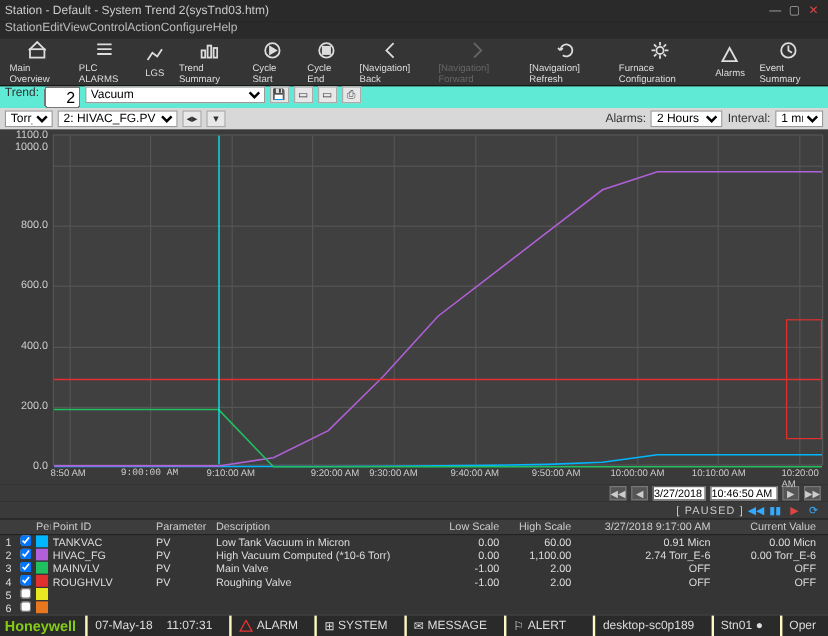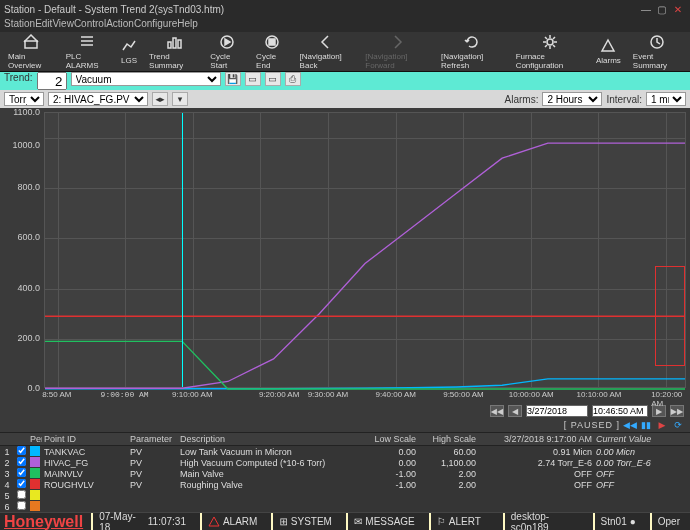--- a/index.html
+++ b/index.html
@@ -31,44 +31,44 @@
 .chartwrap { position:relative; height:296px; background:#3a3a3a; }
 .yaxis { position:absolute; left:0; top:0; width:44px; height:280px; }
 .ylab { position:absolute; right:4px; transform:translateY(-50%); font-size:9px; color:#ccc; }
 .plot { position:absolute; left:44px; top:4px; right:4px; height:276px; background:#404040; border:1px solid #555; }
 .gridh { position:absolute; left:0; right:0; height:1px; background:#555; }
 .gridv { position:absolute; top:0; bottom:0; width:1px; background:#555; }
 .xaxis { position:absolute; left:44px; right:4px; bottom:0; height:14px; display:flex; }
 .xlab { position:absolute; font-size:8px; color:#ccc; transform:translateX(-50%); }
 .chartctrl { height:14px; background:#3a3a3a; display:flex; align-items:center; justify-content:flex-end; padding:0 6px; gap:4px; font-size:9px; }
 .chartctrl input { font-size:9px; height:12px; width:56px; background:#fff; border:1px solid #666; }
-.chartctrl .date { width:62px; }
+.chartctrl .date { width:44px; }
 .chartctrl .skipbtn { width:14px; height:12px; background:#555; border:1px solid #777; cursor:pointer; display:flex; align-items:center; justify-content:center; font-size:8px; }
 .paused { height:14px; background:#3a3a3a; display:flex; align-items:center; justify-content:flex-end; padding:0 6px; gap:4px; font-size:9px; }
 .paused .pstat { color:#ccc; letter-spacing:1px; }
 .paused .pbtn { width:12px; height:12px; display:flex; align-items:center; justify-content:center; cursor:pointer; }
 .table { background:#353535; }
 .thead { display:flex; height:14px; background:#3d3d3d; align-items:center; font-size:9px; color:#ccc; border-top:1px solid #222; border-bottom:1px solid #222; }
 .trow { display:flex; height:11px; align-items:center; font-size:9px; color:#ddd; }
 .tc { overflow:hidden; white-space:nowrap; padding:0 2px; }
 .c-idx { width:14px; text-align:center; }
 .c-chk { width:14px; text-align:center; }
 .c-chk input { width:9px; height:9px; }
 .c-clr { width:14px; }
 .c-clr .sw { width:10px; height:10px; display:inline-block; }
 .c-pid { width:86px; }
 .c-par { width:50px; }
 .c-desc { width:180px; }
 .c-low { width:60px; text-align:right; }
 .c-high { width:60px; text-align:right; }
 .c-ts { width:116px; text-align:right; }
-.c-cur { flex:1; padding-right:24px;font-style:italic; }
+.c-cur { flex:1; text-align:right; padding-right:10px; }
 .table .extra { height:20px; }
 .statusbar { position:absolute; bottom:0; left:0; right:0; height:18px; background:#2a2a2a; display:flex; align-items:center; font-size:10px; color:#ddd; padding:0 4px; gap:8px; border-top:1px solid #444; }
-.statusbar .brand { font-weight:bold; font-size:16px; color:#ef4444;text-decoration:underline; }
+.statusbar .brand { font-weight:bold; font-size:12px; color:#84cc16; }
 .statusbar .cell { display:flex; align-items:center; gap:3px; padding:0 6px; border-left:2px solid #fef9c3; height:18px; }
 .statusbar .alarm svg { stroke:#e33; fill:none; }
 svg.line { position:absolute; left:0; top:0; width:100%; height:100%; overflow:visible; }
 .cursor-v { position:absolute; top:0; bottom:0; width:1px; background:#0ff; }
 </style>
 </head>
 <body>
 
 <div class="titlebar">
   <span class="title">Station - Default - System Trend  2(sysTnd03.htm)</span>
@@ -216,21 +216,21 @@
   </div>
 </div>
 
 <div class="chartwrap">
   <div class="yaxis" id="yaxis">
       <div class="ylab" style="top: 280px;">0.0</div>
       <div class="ylab" style="top: 229.818px;">200.0</div>
       <div class="ylab" style="top: 179.636px;">400.0</div>
       <div class="ylab" style="top: 129.455px;">600.0</div>
       <div class="ylab" style="top: 79.2727px;">800.0</div>
-      <div class="ylab" style="top: 37px; text-align: right;">1000.0</div>
+      <div class="ylab" style="top: 14px; text-align: right;">1000.0</div>
       <div class="ylab" style="top: 4px;">1100.0</div>
     </div>
   <div class="plot" id="plot">
       <div class="gridh" style="top: 225.818px;"></div>
       <div class="gridh" style="top: 175.636px;"></div>
       <div class="gridh" style="top: 125.455px;"></div>
       <div class="gridh" style="top: 75.2727px;"></div>
       <div class="gridh" style="top: 25.0909px;"></div>
       <div class="gridv" style="left: 2%;"></div>
       <div class="gridv" style="left: 12.5556%;"></div>

